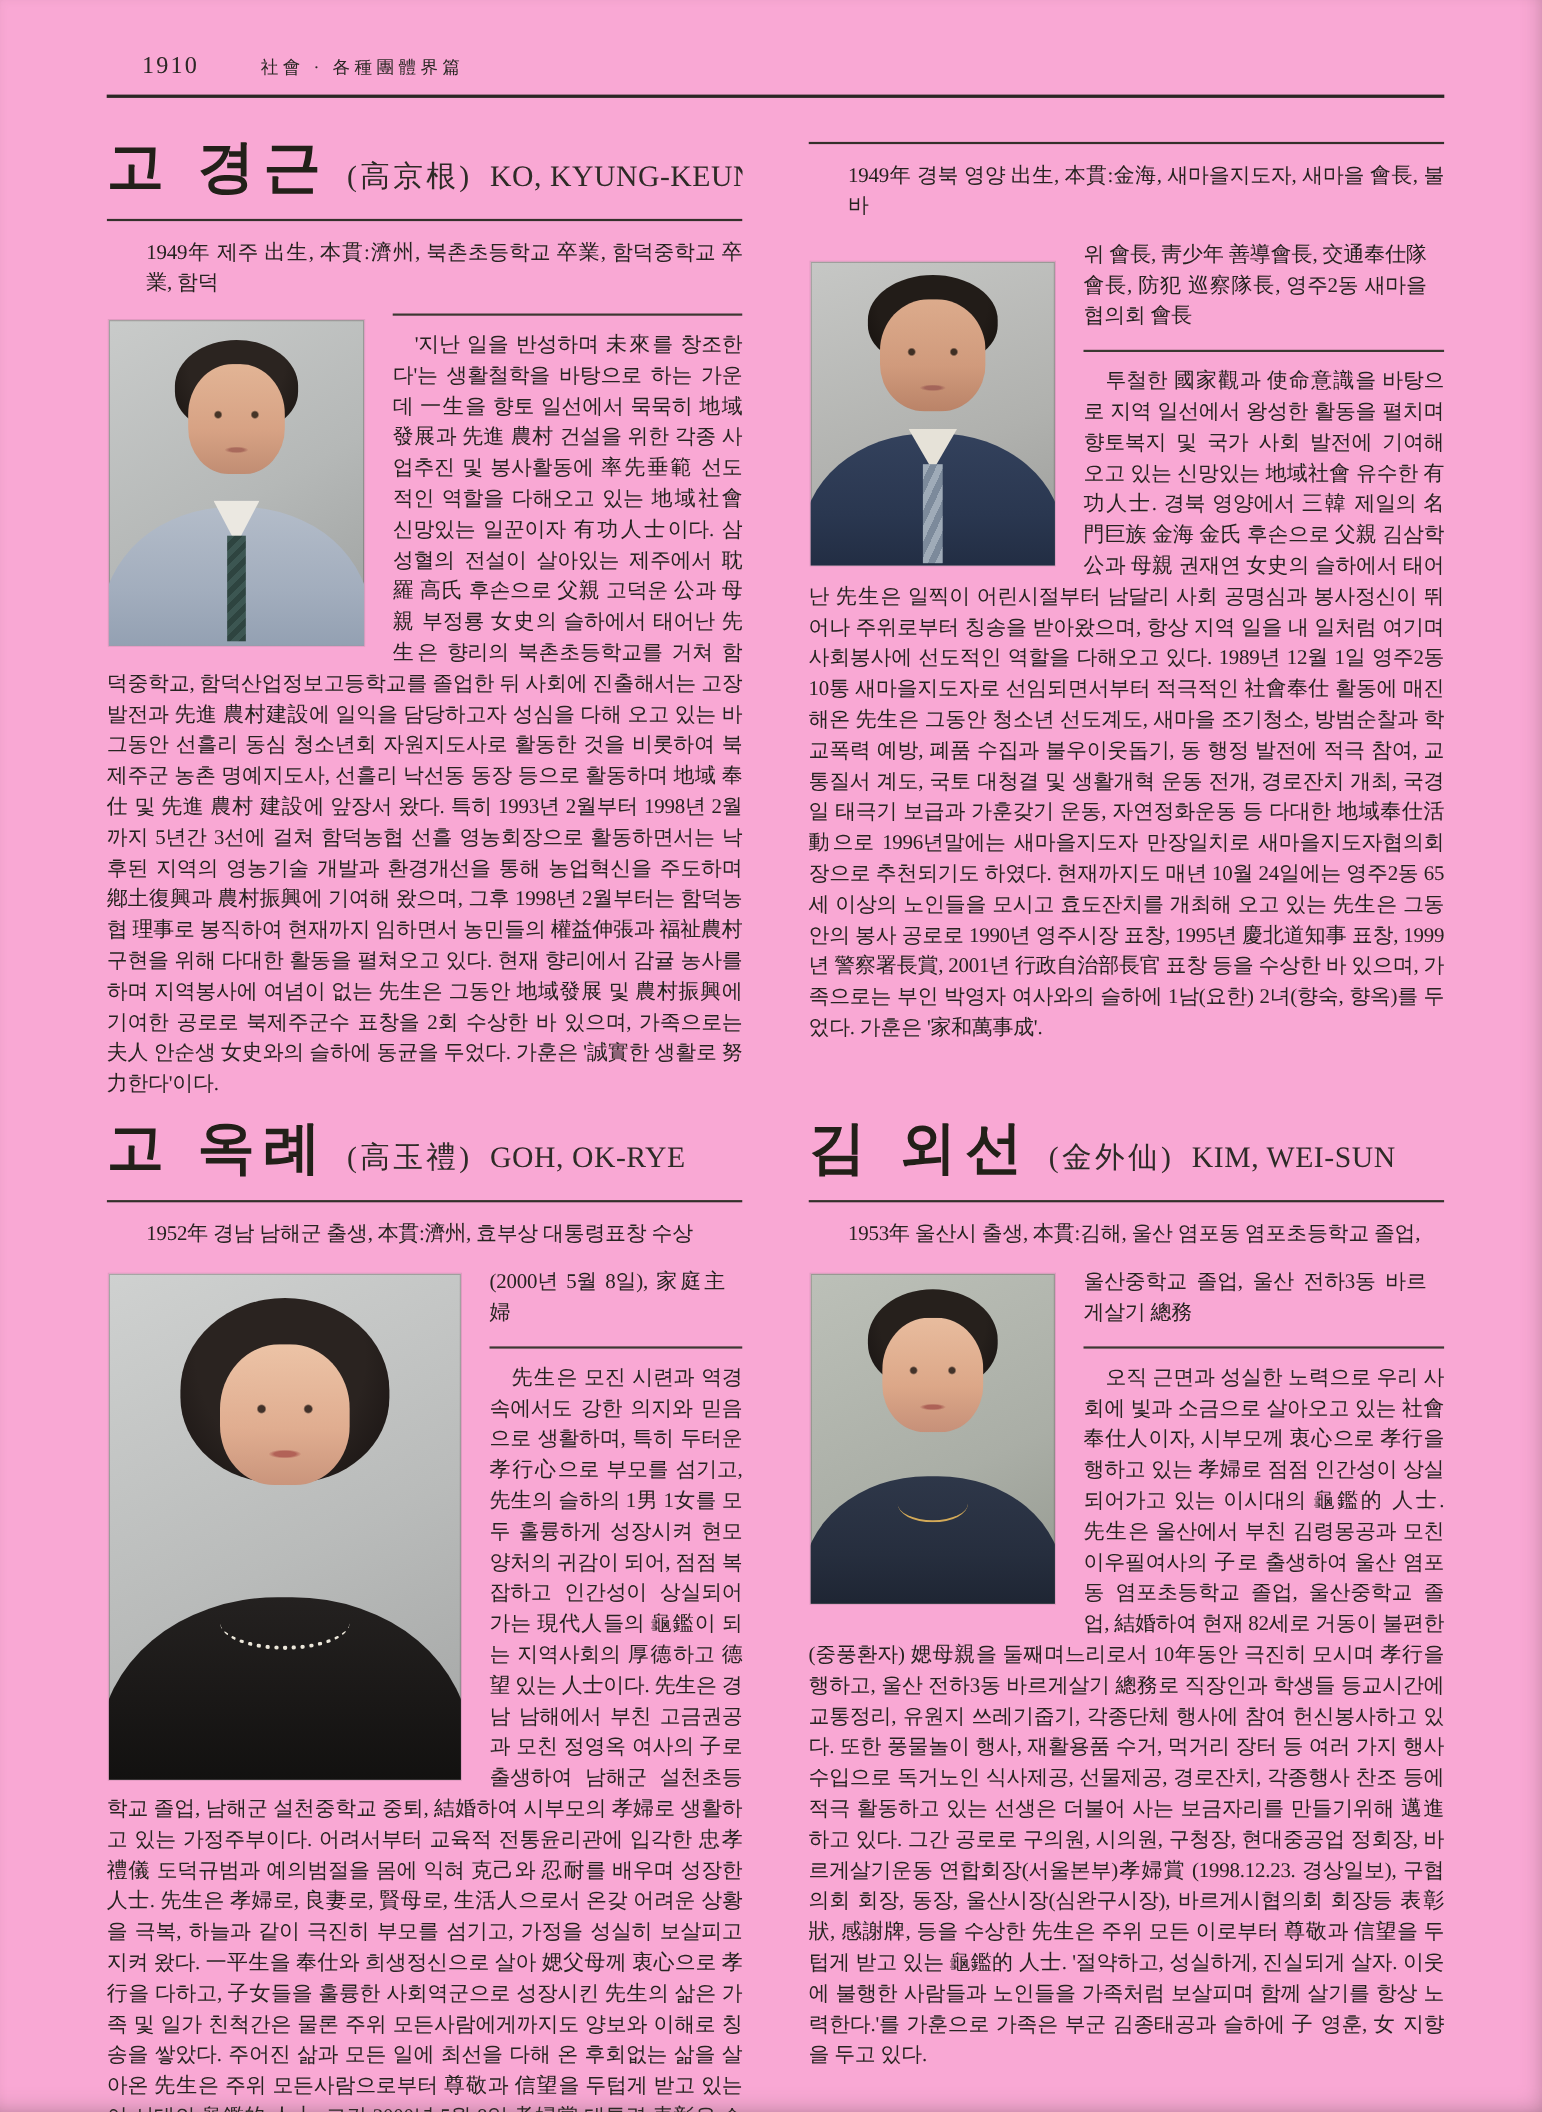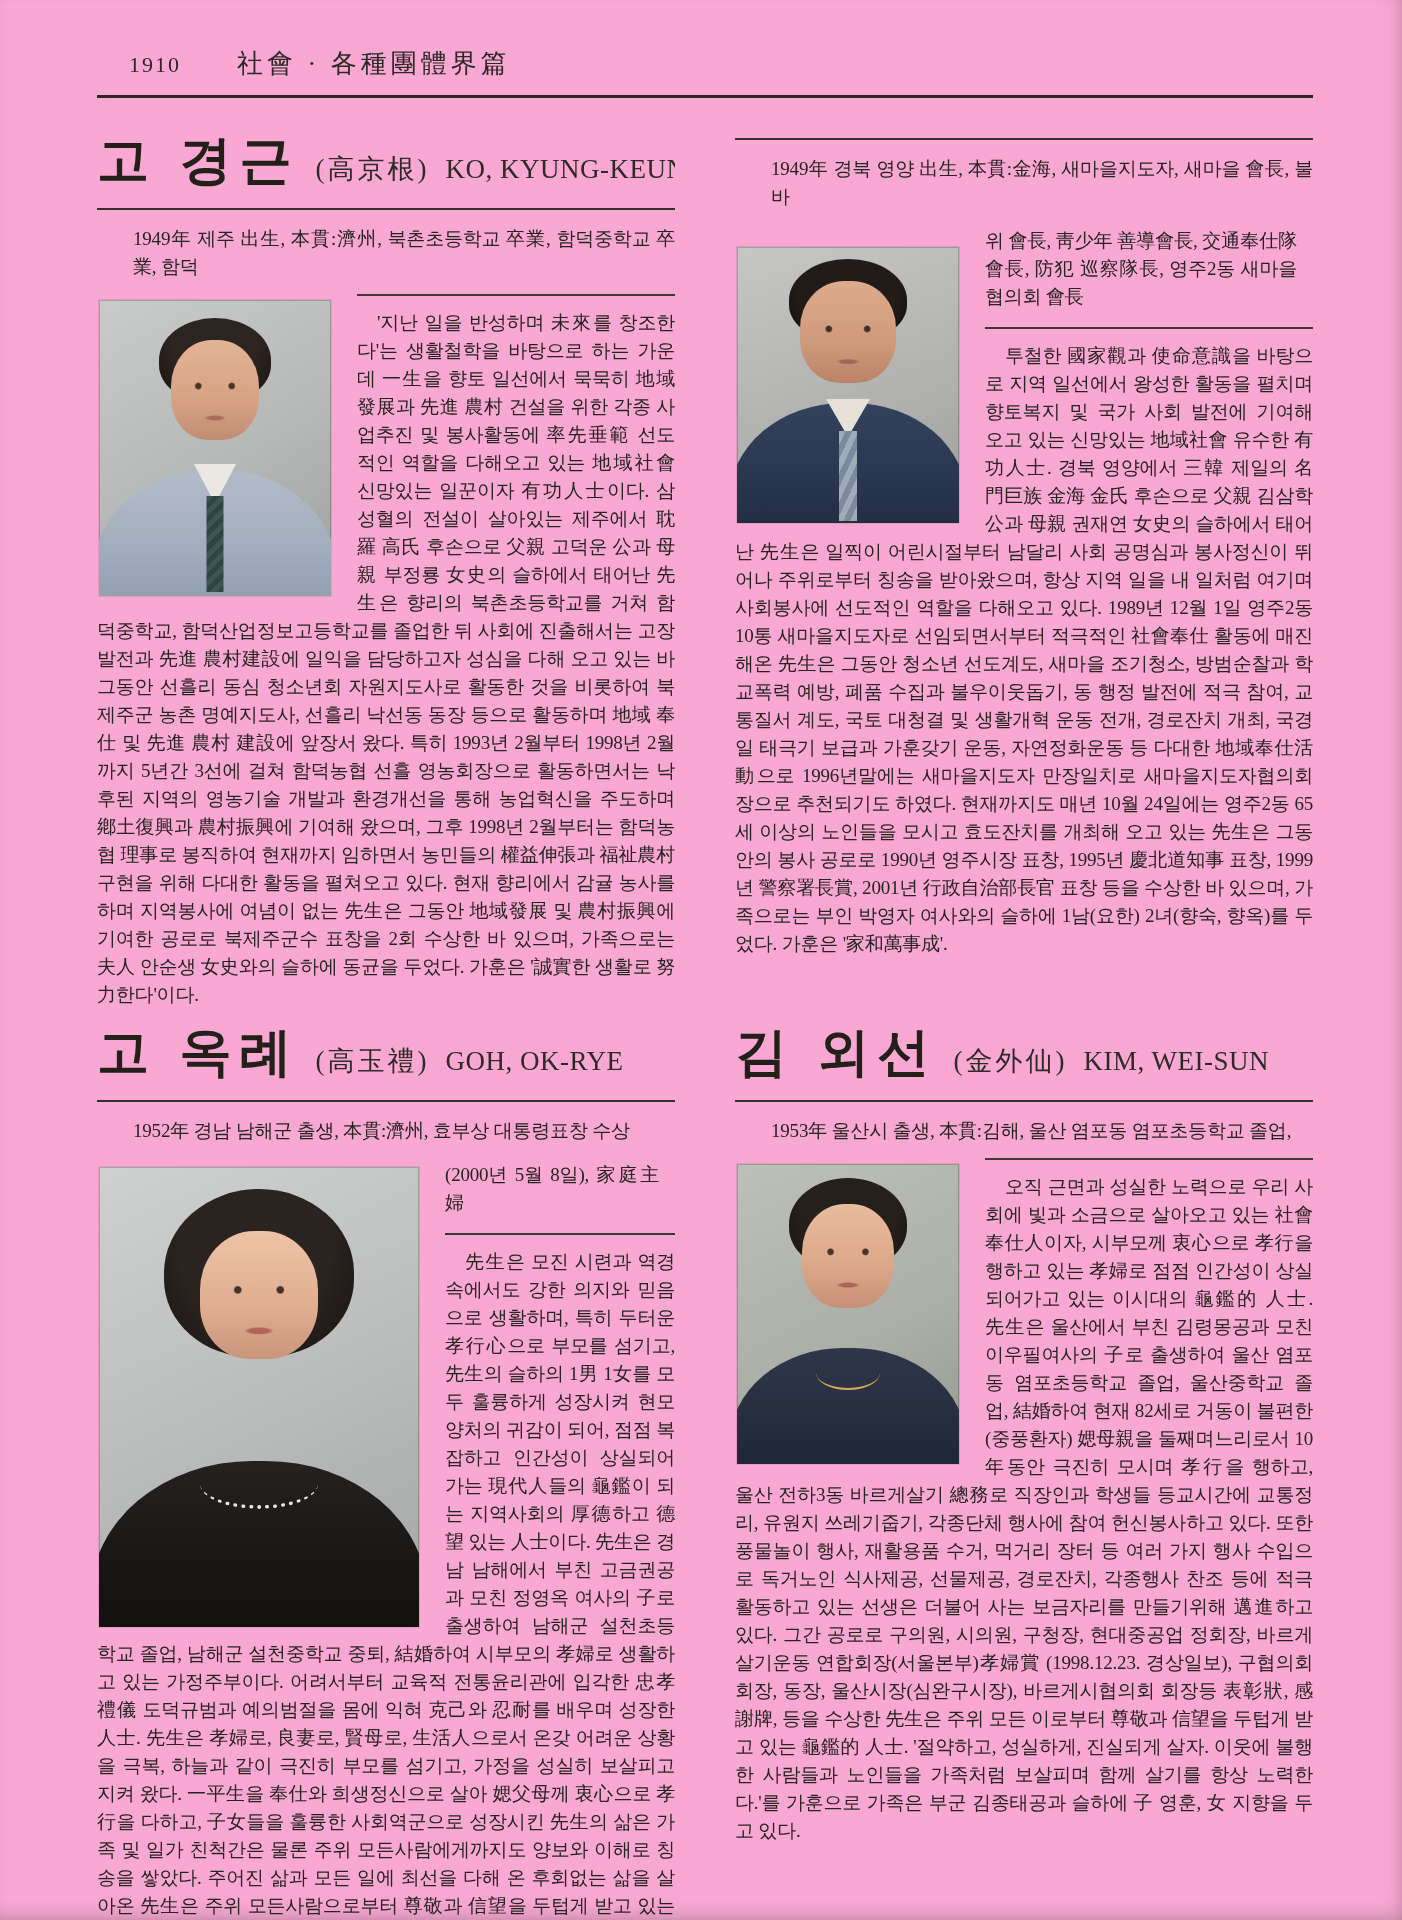--- a/index.html
+++ b/index.html
@@ -9,21 +9,21 @@
     font-family:"Liberation Serif", serif; color:#211f1c;
   }
   .page::after{
     content:""; position:absolute; inset:0; pointer-events:none;
     box-shadow: inset -10px -12px 22px -14px rgba(70,65,60,.45), inset 2px 2px 14px -10px rgba(70,65,60,.25);
   }
 
   
   .hdr{ padding:46px 89px 0 97px; display:flex; align-items:baseline; }
   .hdr .pgnum{ font-size:22px; letter-spacing:2px; margin-left:32px; color:#2b2825; }
-  .hdr .sect{ font-size:26px; letter-spacing:4px; margin-left:56px; color:#2b2825; }
+  .hdr .sect{ font-size:16px; letter-spacing:4px; margin-left:56px; color:#2b2825; }
   .hdr-rule{ margin:14px 89px 0 97px; border-top:3px solid #2b2724; }
 
   
   .content{
     display:grid; grid-template-columns:578px 578px; column-gap:60px;
     grid-template-rows:892px auto;
     padding:28px 89px 0 97px; align-items:start;
   }
   .entry{ overflow:hidden; }
 
@@ -187,19 +187,20 @@
       </h2>
       <hr class="name-rule">
       <p class="bio-lead">1953年 울산시 출생, 本貫:김해, 울산 염포동 염포초등학교 졸업,</p>
       <div class="flow">
         <div class="photo p4" role="img" aria-label="짙은 남색 상의에 금목걸이를 한 여성 증명사진">
           <i class="hair"></i>
           <i class="face"></i>
           <i class="torso"></i>
           <i class="neck"></i>
         </div>
+        <p class="bio-rest">울산중학교 졸업, 울산 전하3동 바르게살기 總務</p>
         <hr class="sep">
         <p class="body-text">오직 근면과 성실한 노력으로 우리 사회에 빛과 소금으로 살아오고 있는 社會奉仕人이자, 시부모께 衷心으로 孝行을 행하고 있는 孝婦로 점점 인간성이 상실되어가고 있는 이시대의 龜鑑的 人士. 先生은 울산에서 부친 김령몽공과 모친 이우필여사의 子로 출생하여 울산 염포동 염포초등학교 졸업, 울산중학교 졸업, 結婚하여 현재 82세로 거동이 불편한(중풍환자) 媤母親을 둘째며느리로서 10年동안 극진히 모시며 孝行을 행하고, 울산 전하3동 바르게살기 總務로 직장인과 학생들 등교시간에 교통정리, 유원지 쓰레기줍기, 각종단체 행사에 참여 헌신봉사하고 있다. 또한 풍물놀이 행사, 재활용품 수거, 먹거리 장터 등 여러 가지 행사 수입으로 독거노인 식사제공, 선물제공, 경로잔치, 각종행사 찬조 등에 적극 활동하고 있는 선생은 더불어 사는 보금자리를 만들기위해 邁進하고 있다. 그간 공로로 구의원, 시의원, 구청장, 현대중공업 정회장, 바르게살기운동 연합회장(서울본부)孝婦賞 (1998.12.23. 경상일보), 구협의회 회장, 동장, 울산시장(심완구시장), 바르게시협의회 회장등 表彰狀, 感謝牌, 등을 수상한 先生은 주위 모든 이로부터 尊敬과 信望을 두텁게 받고 있는 龜鑑的 人士. '절약하고, 성실하게, 진실되게 살자. 이웃에 불행한 사람들과 노인들을 가족처럼 보살피며 함께 살기를 항상 노력한다.'를 가훈으로 가족은 부군 김종태공과 슬하에 子 영훈, 女 지향을 두고 있다.</p>
       </div>
     </article>
 
   </main>
 </div>
 
 </body></html>

